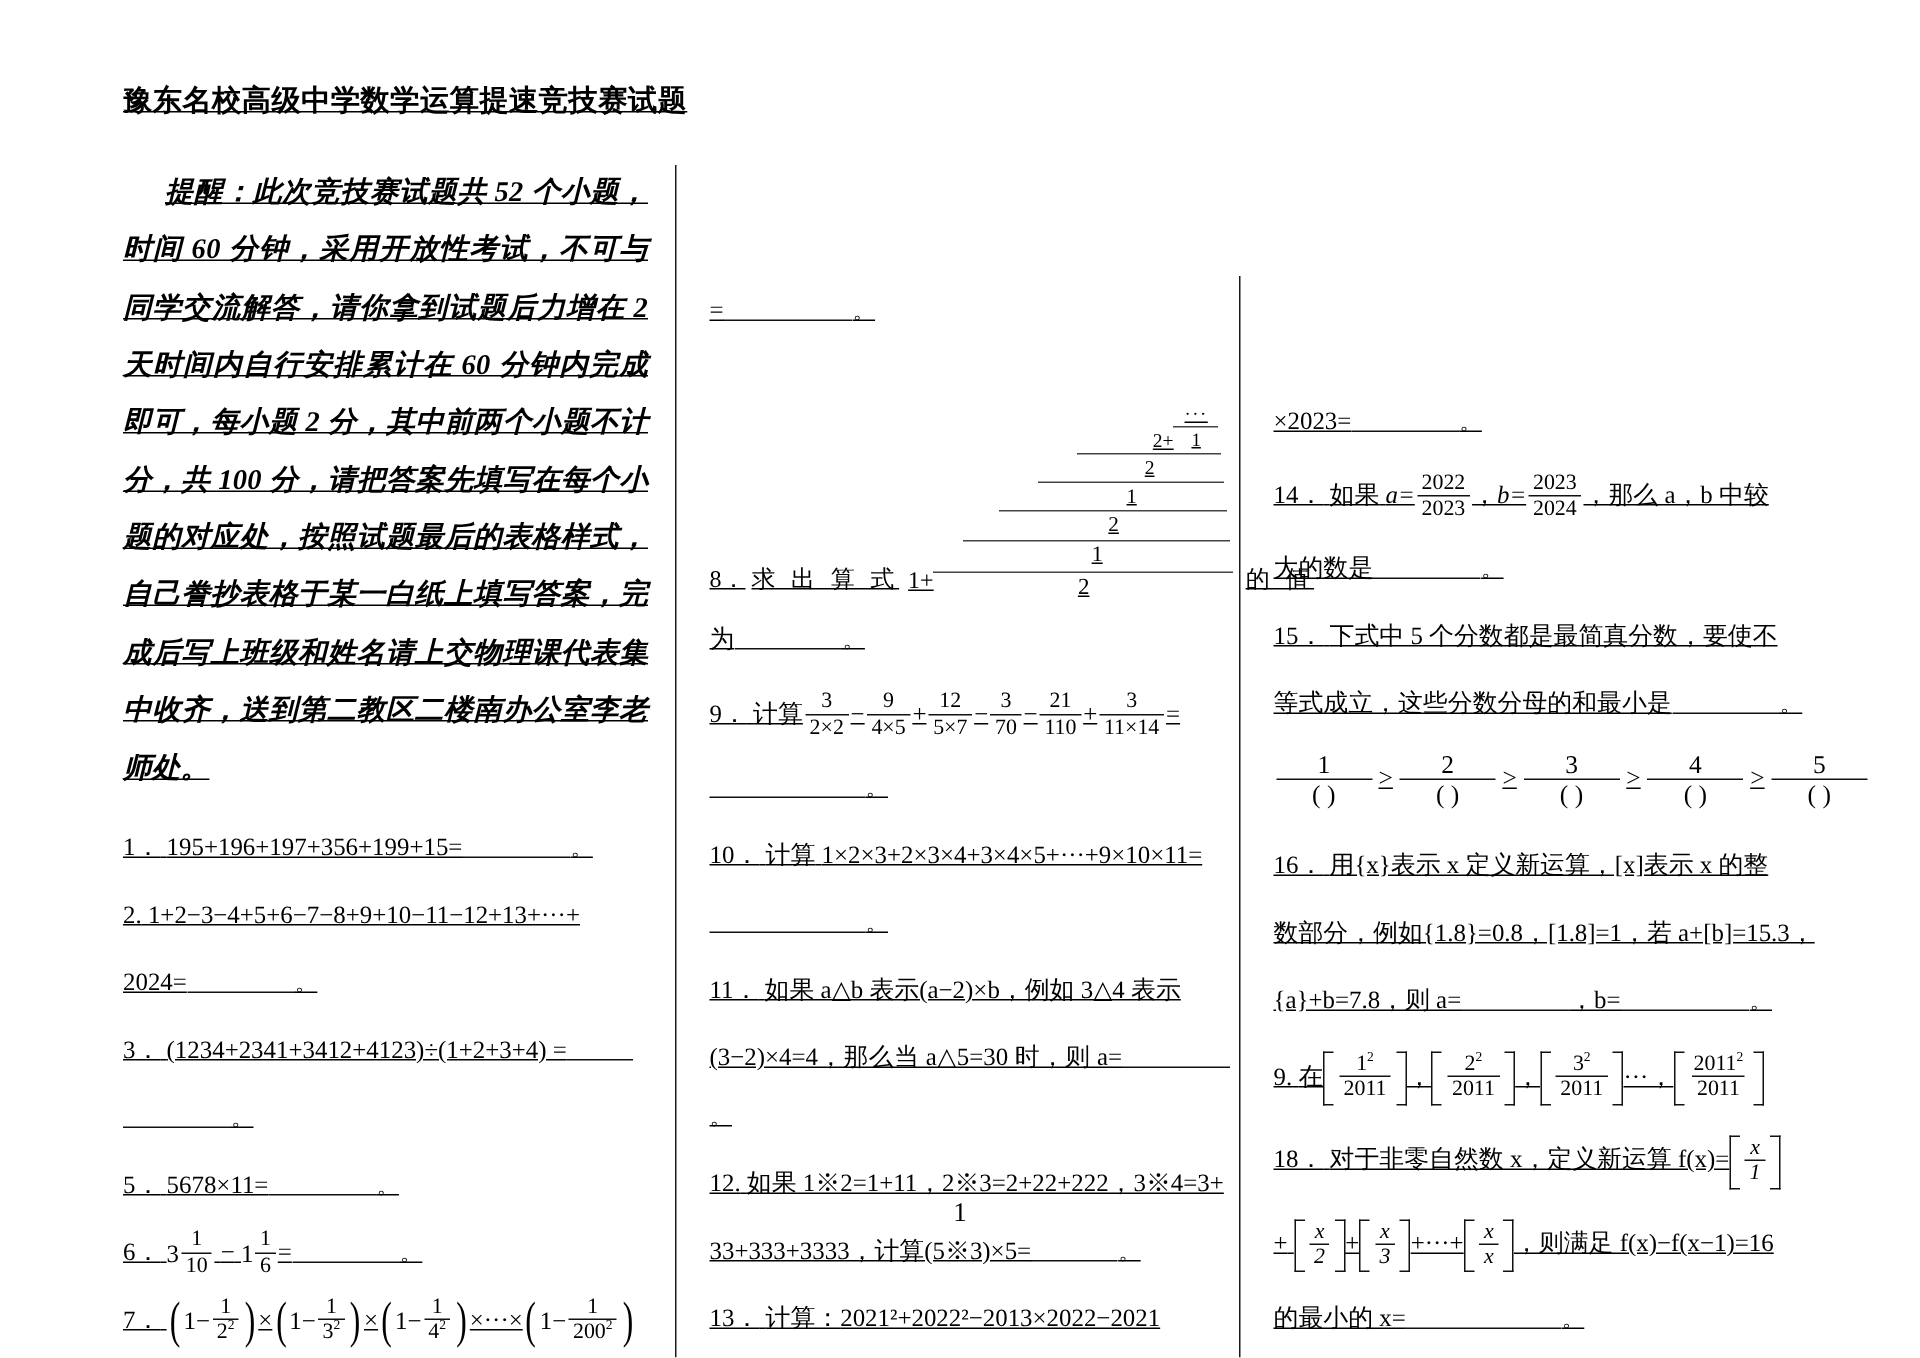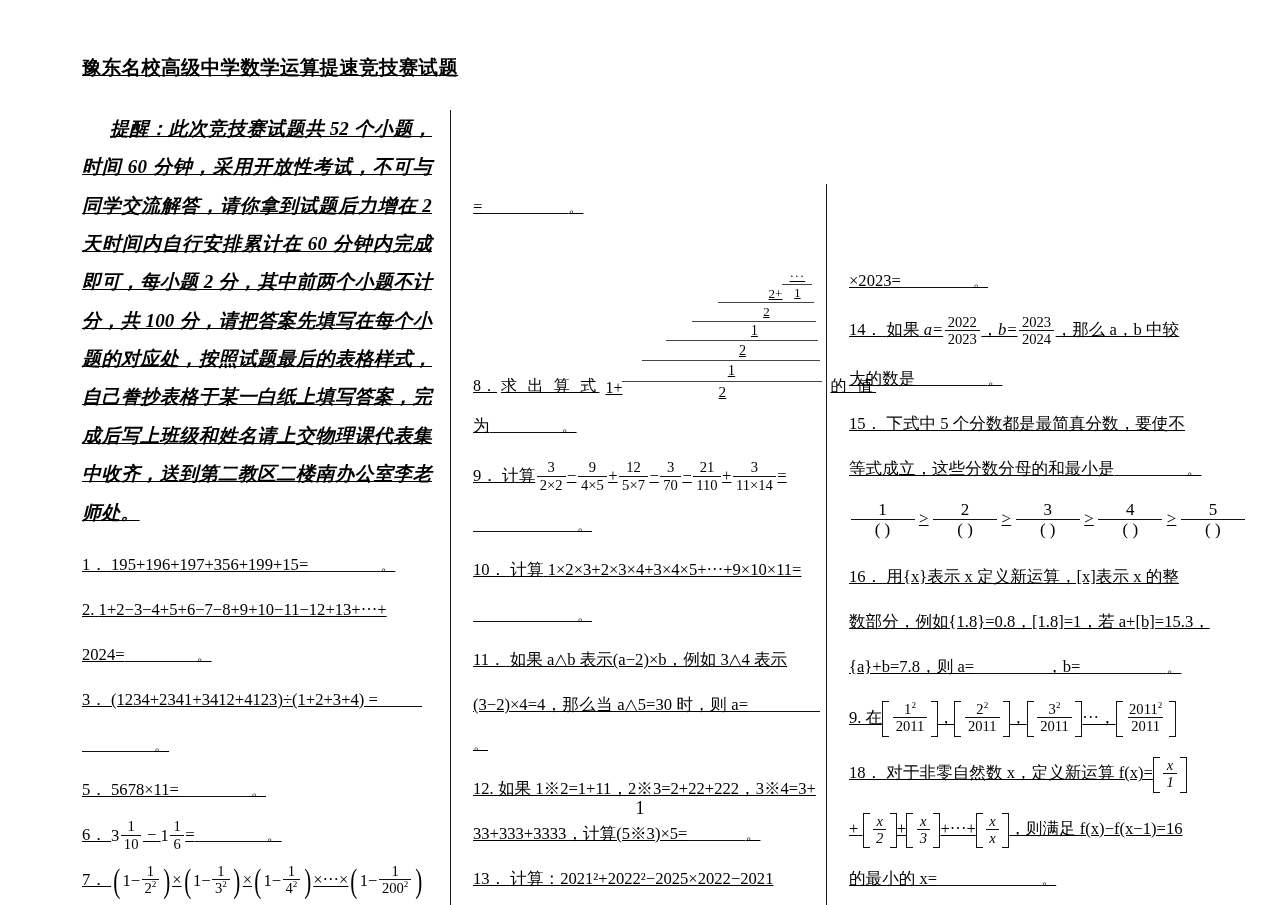--- a/index.html
+++ b/index.html
@@ -381,21 +381,21 @@
       <p class="q">
         <span class="qnum">12.</span>
         <span>如果 1※2=1+11，2※3=2+22+222，3※4=3+</span>
       </p>
       <p class="q">
         <span>33+333+3333，计算(5※3)×5=</span><span class="blank b-s"></span><span class="per">。</span>
       </p>
 
       <p class="q">
         <span class="qnum">13．</span>
-        <span>计算：</span><span>2021²+2022²−2025×2022−2021</span>
+        <span>计算：</span><span>2021²+2022²−2013×2022−2021</span>
       </p>
 
     </div>
 
     <div class="col col-3">
 
       <p class="q">
         <span>×2023=</span><span class="blank b-m"></span><span class="per">。</span>
       </p>
 

